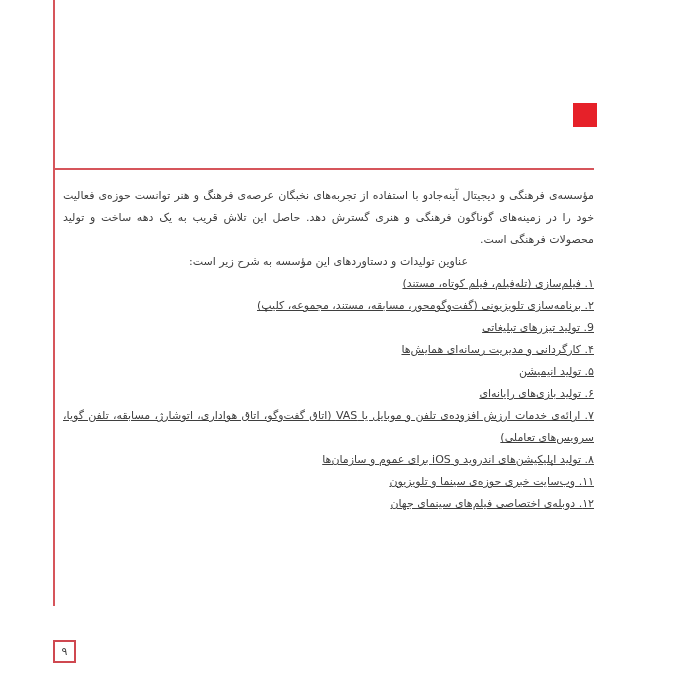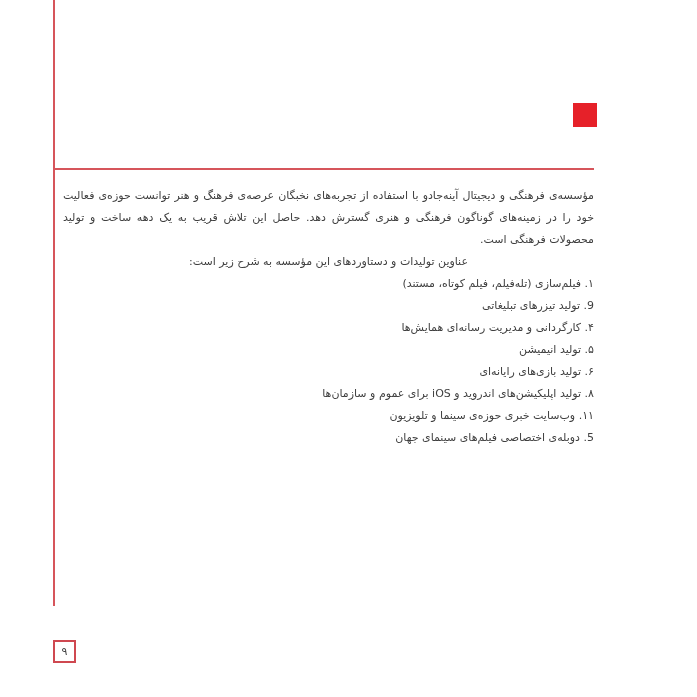--- a/index.html
+++ b/index.html
@@ -69,20 +69,21 @@
   }
   .list-lead-in {
     margin: 0;
     text-align: center;
   }
   .achievements-list {
     margin: 0;
   }
   .list-item {
     text-align: justify; 
+    text-decoration: underline;
   }
   .page-number-box {
     position: absolute;
     left: 53px;
     top: 640px;
     width: 19px;
     height: 19px;
     border: 2px solid #cf4850;
     background: #ffffff;
     display: flex;
@@ -105,27 +106,29 @@
   <div class="accent-square"></div>
 
 
   <div class="title-rule"></div>
 
   <div class="body-block" dir="rtl" lang="fa">
     <p class="intro-paragraph">مؤسسه‌ی فرهنگی و دیجیتال آینه‌جادو با استفاده از تجربه‌های نخبگان عرصه‌ی فرهنگ و هنر توانست حوزه‌ی فعالیت خود را در زمینه‌های گوناگون فرهنگی و هنری گسترش دهد. حاصل این تلاش قریب به یک دهه ساخت و تولید محصولات فرهنگی است.</p>
     <p class="list-lead-in">عناوین تولیدات و دستاوردهای این مؤسسه به شرح زیر است:</p>
     <div class="achievements-list">
       <div class="list-item">۱. فیلم‌سازی (تله‌فیلم، فیلم کوتاه، مستند)</div>
+      <div class="list-item">۲. برنامه‌سازی تلویزیونی (گفت‌وگومحور، مسابقه، مستند، مجموعه، کلیپ)</div>
       <div class="list-item">9. تولید تیزرهای تبلیغاتی</div>
       <div class="list-item">۴. کارگردانی و مدیریت رسانه‌ای همایش‌ها</div>
       <div class="list-item">۵. تولید انیمیشن</div>
       <div class="list-item">۶. تولید بازی‌های رایانه‌ای</div>
+      <div class="list-item">۷. ارائه‌ی خدمات ارزش افزوده‌ی تلفن و موبایل یا VAS (اتاق گفت‌وگو، اتاق هواداری، اتوشارژ، مسابقه، تلفن گویا، سرویس‌های تعاملی)</div>
       <div class="list-item">۸. تولید اپلیکیشن‌های اندروید و iOS برای عموم و سازمان‌ها</div>
       <div class="list-item">۱۱. وب‌سایت خبری حوزه‌ی سینما و تلویزیون</div>
-      <div class="list-item">5. دوبله‌ی اختصاصی فیلم‌های سینمای جهان</div>
+      <div class="list-item">۱۲. دوبله‌ی اختصاصی فیلم‌های سینمای جهان</div>
     </div>
   </div>
 
   <div class="page-number-box">
     <span class="page-number">۹</span>
   </div>
 
 </div>
 
 </body></html>

